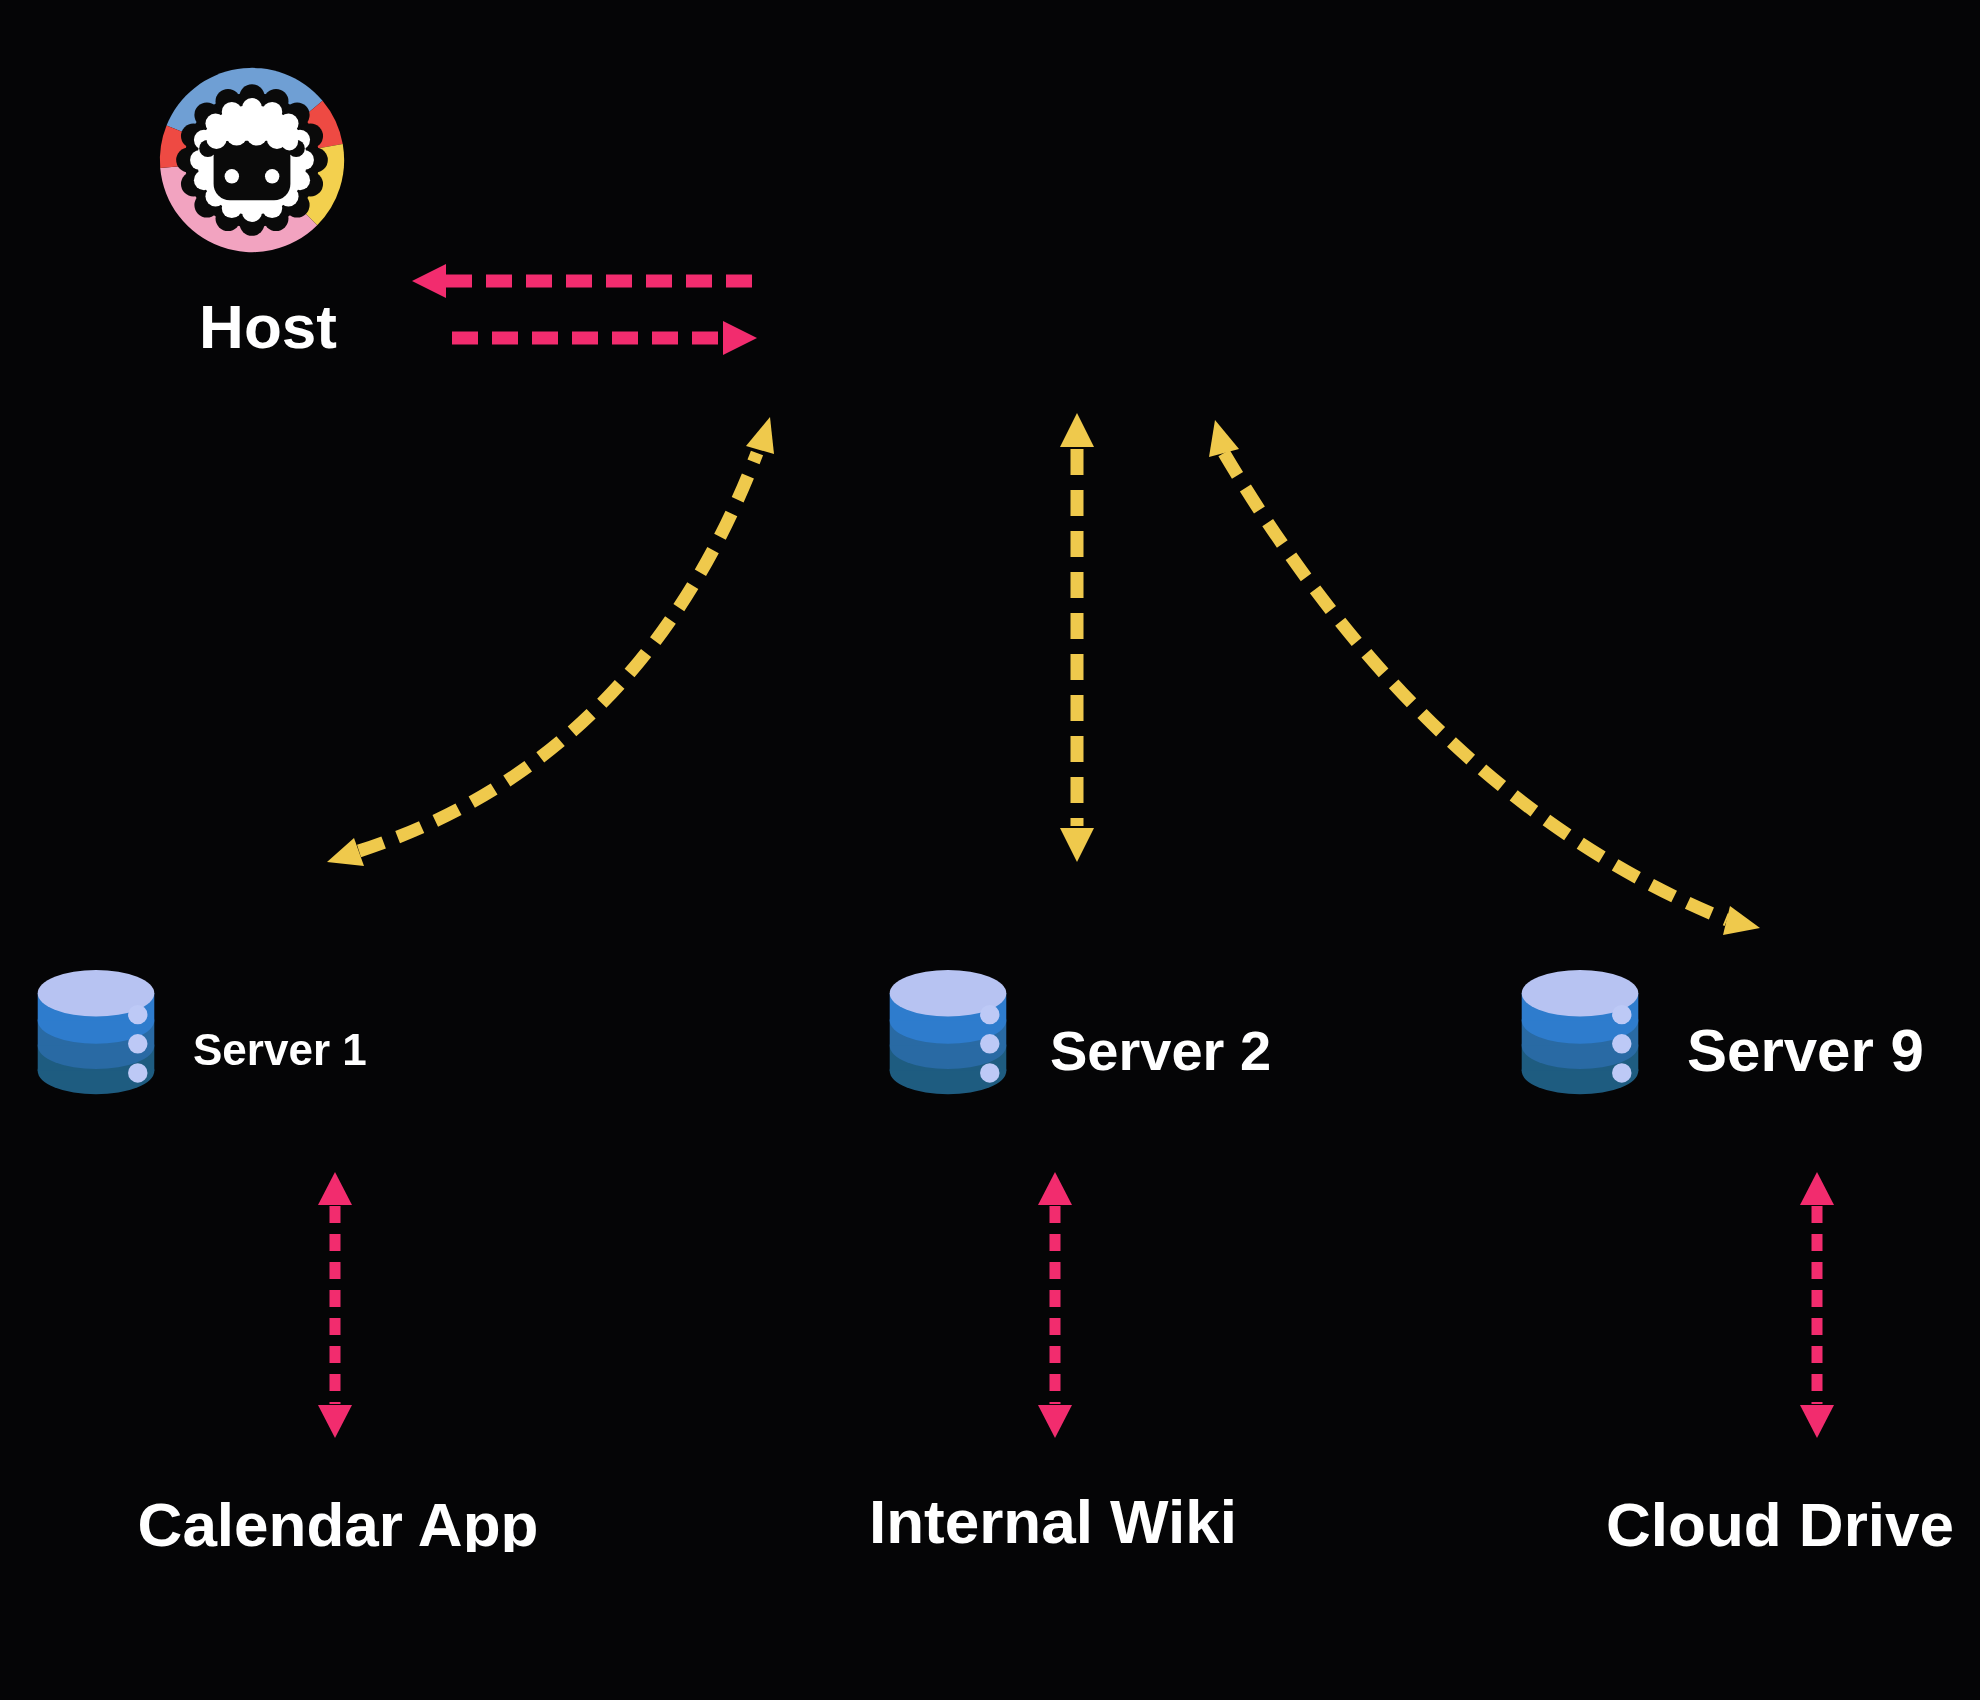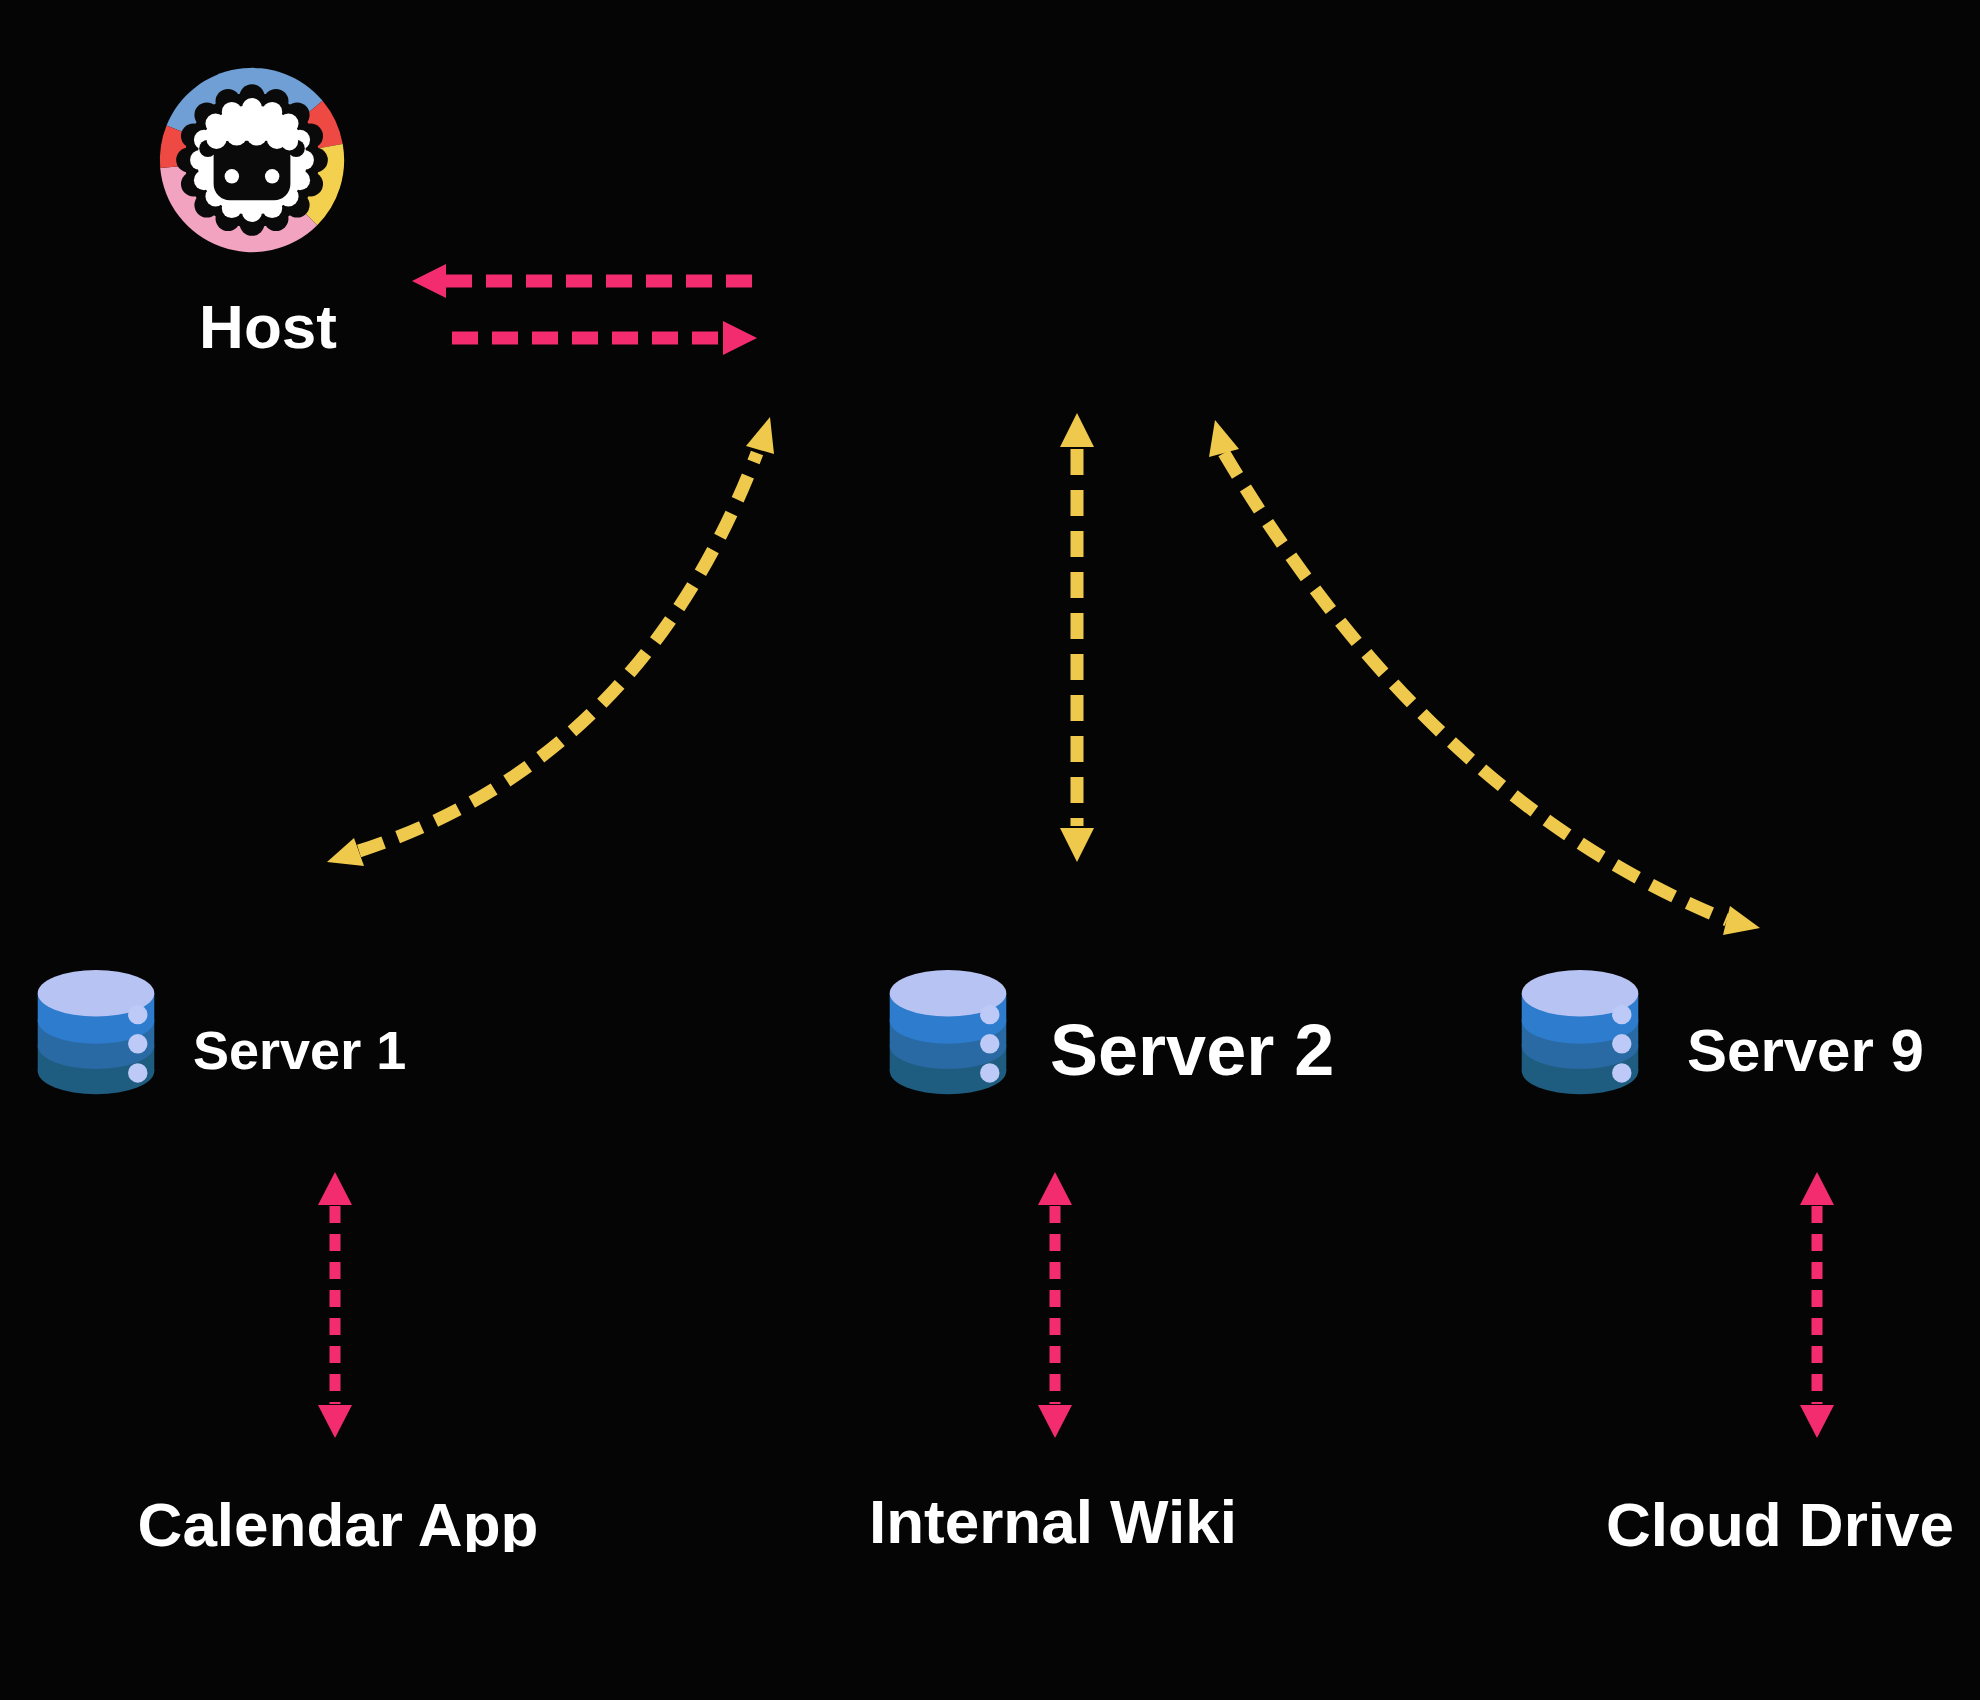--- a/index.html
+++ b/index.html
@@ -198,21 +198,21 @@
   <svg class="icon" style="left:880px; top:968px;" width="136" height="136" viewBox="0 0 140 140">
       <use href="#db-icon"></use>
     </svg>
   <svg class="icon" style="left:1512px;top:968px;" width="136" height="136" viewBox="0 0 140 140">
       <use href="#db-icon"></use>
     </svg>
 
   <div class="label" style="left:268px; top:326px;">Host</div>
 
 
-  <div class="label left-align" style="left:193px; top:1050px; font-size:54px;">Server 1</div>
-  <div class="label left-align" style="left:1050px; top:1050px; font-size:72px;">Server 2</div>
+  <div class="label left-align" style="left:193px; top:1050px; font-size:44px;">Server 1</div>
+  <div class="label left-align" style="left:1050px; top:1050px; font-size:56px;">Server 2</div>
   <div class="label left-align" style="left:1687px; top:1050px; font-size:60px;">Server 9</div>
 
   <div class="label" style="left:338px; top:1524px;text-align:center;">Calendar App</div>
   <div class="label" style="left:1053px; top:1521px;">Internal Wiki</div>
   <div class="label" style="left:1780px; top:1524px;">Cloud Drive</div>
 
 </div>
 
 </body></html>

